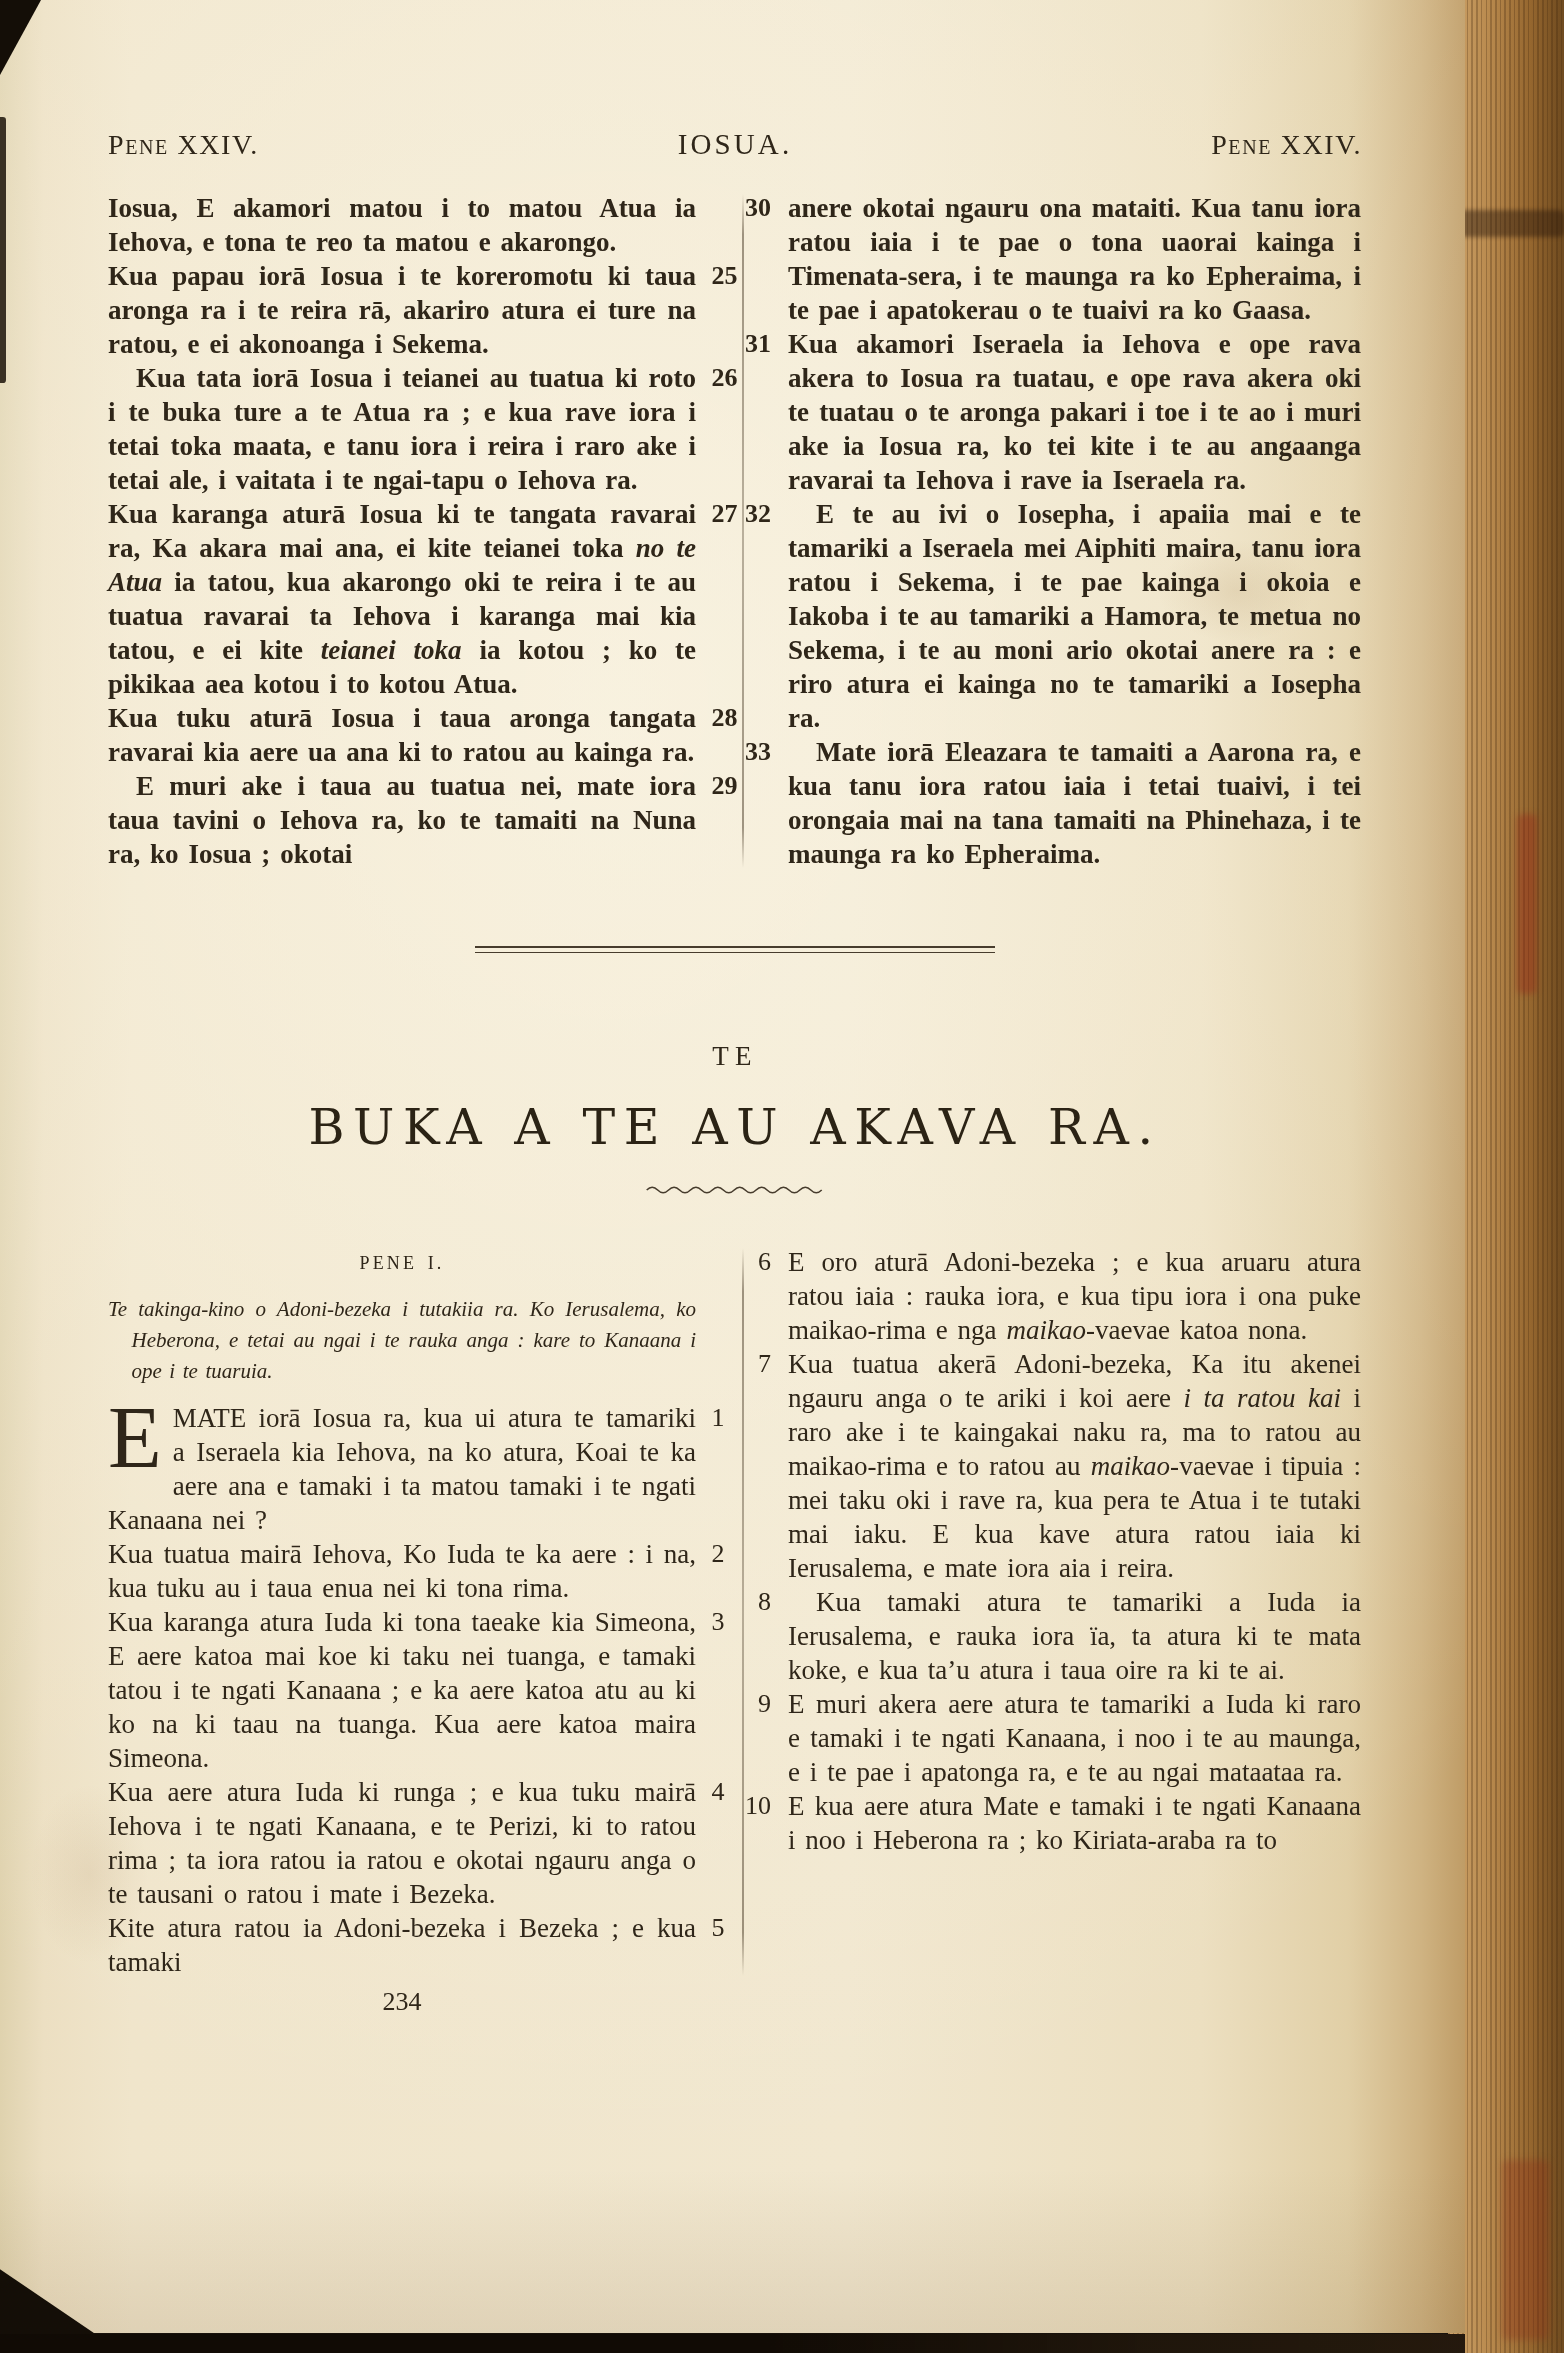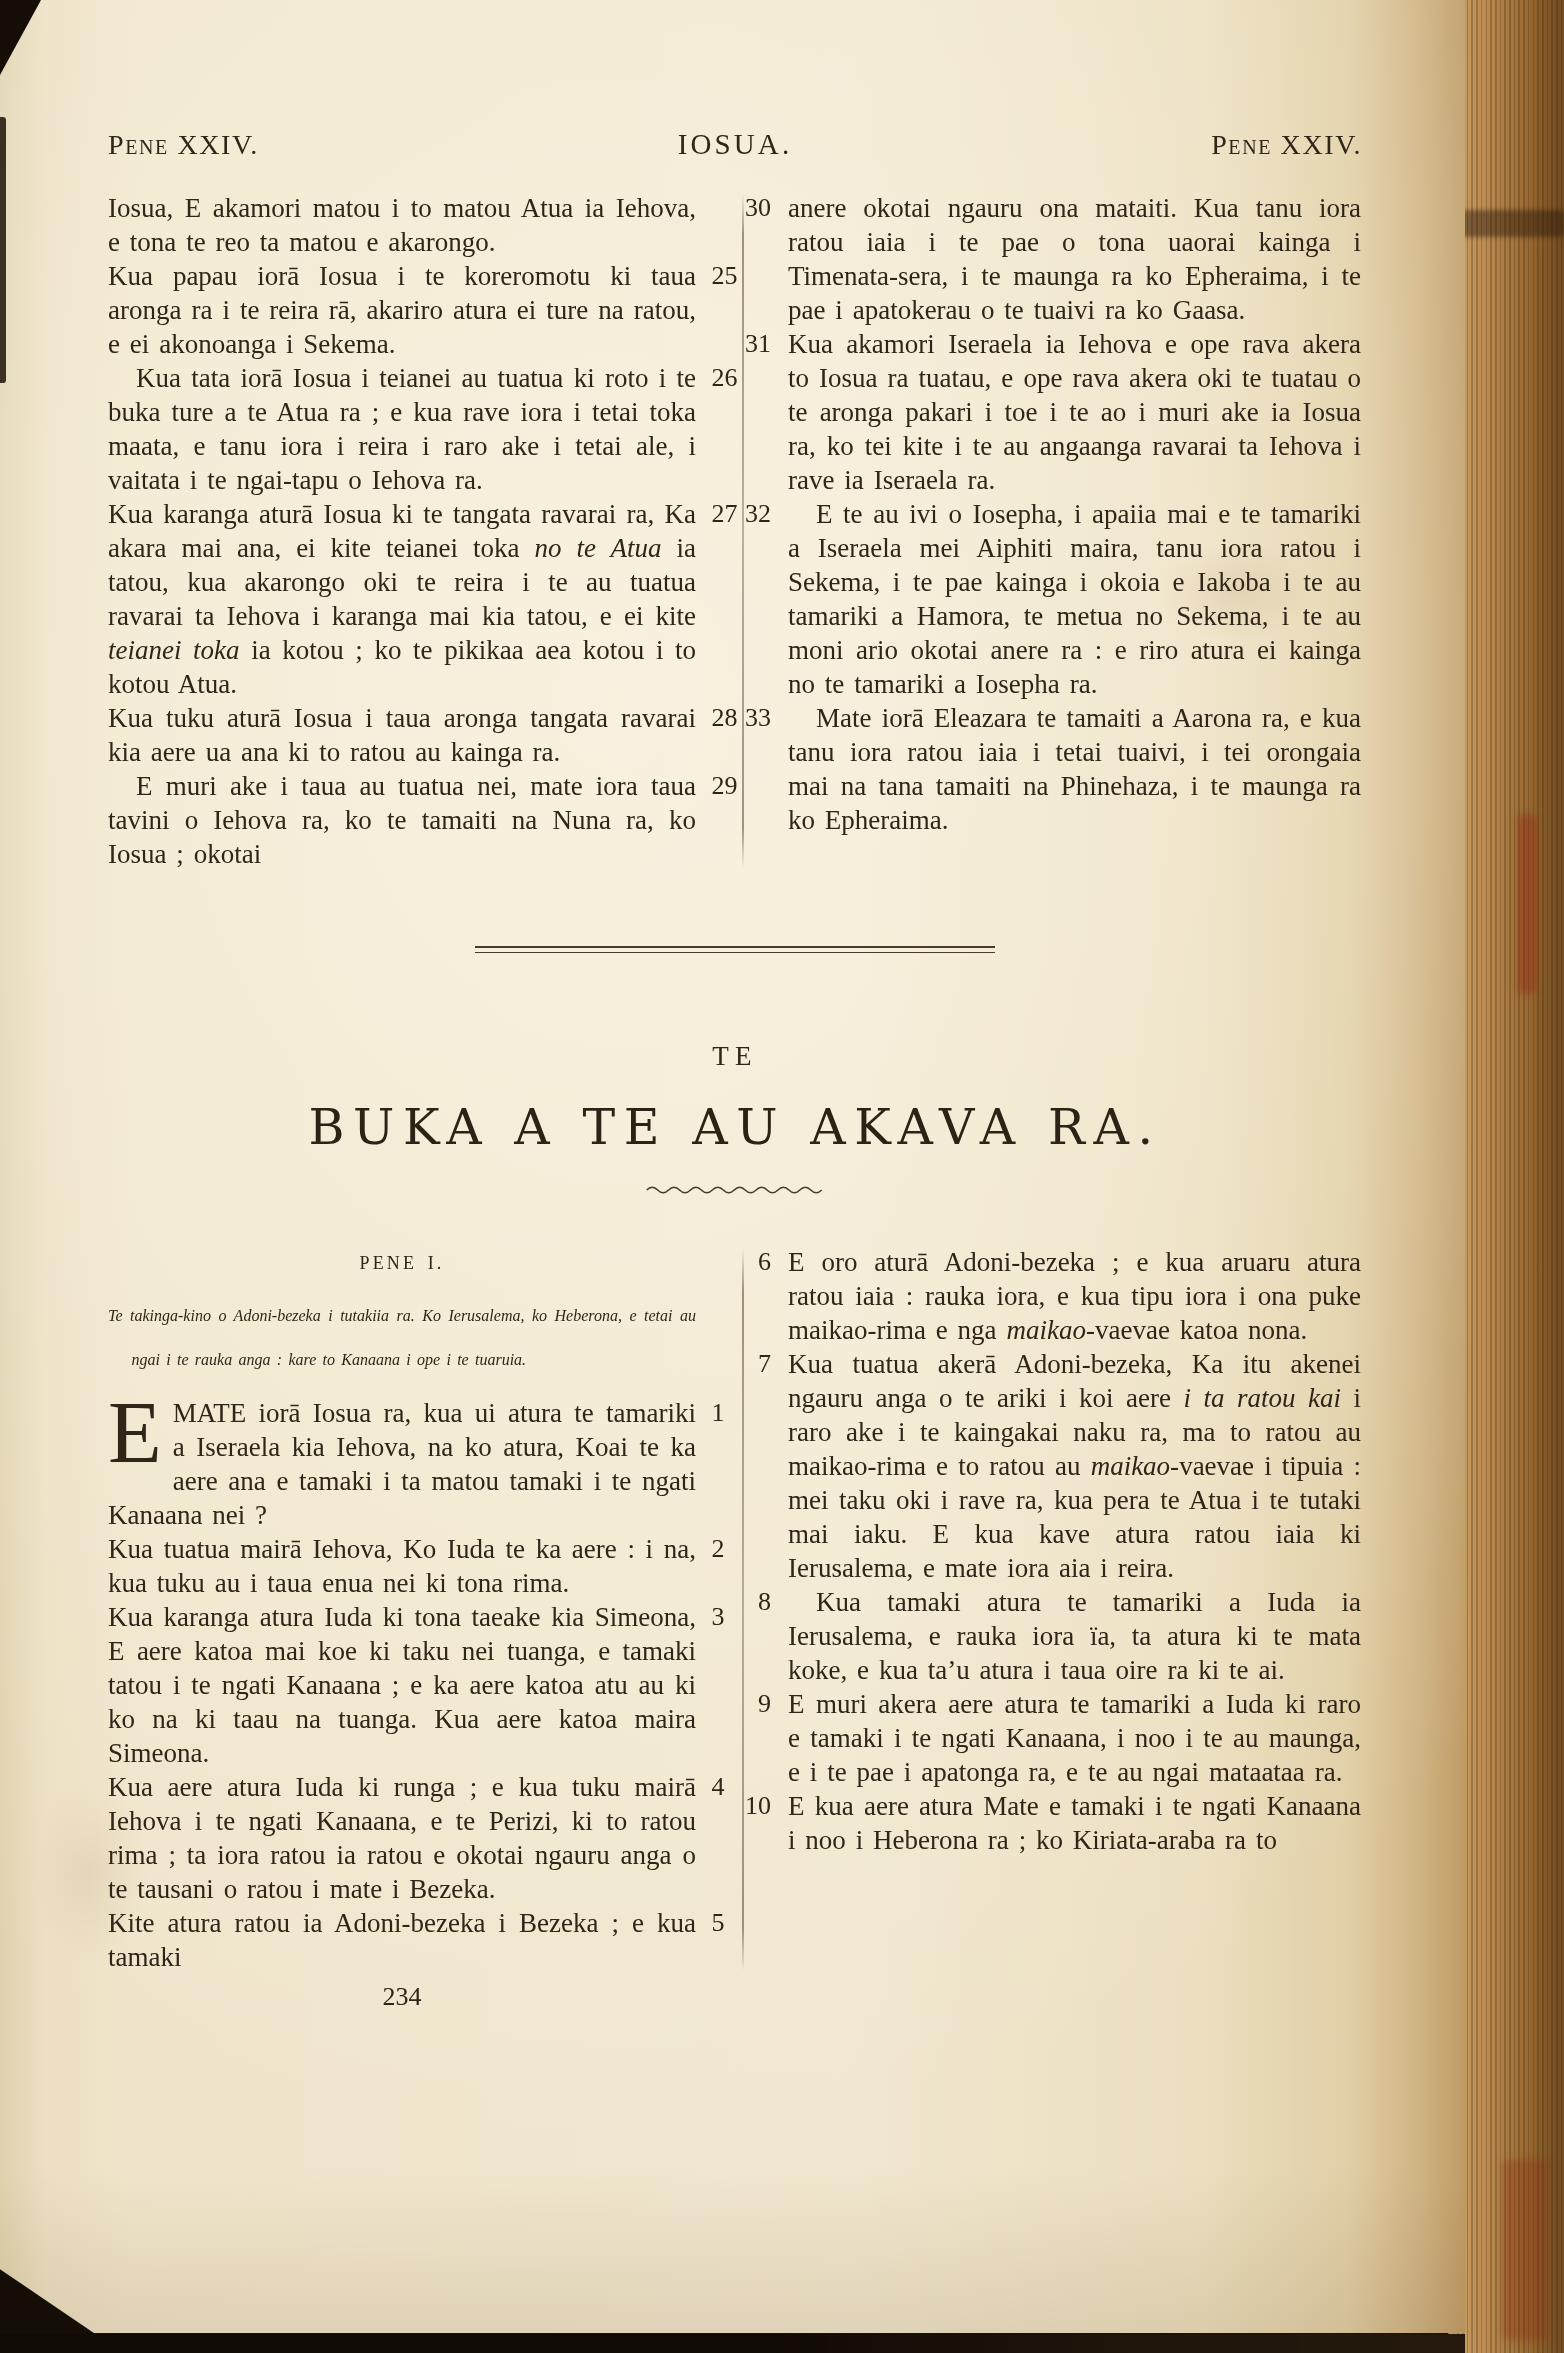--- a/index.html
+++ b/index.html
@@ -45,21 +45,21 @@
   .running-head {
     display:grid; grid-template-columns:1fr auto 1fr; align-items:baseline;
     height:36px;
   }
   .rh-side { font-variant:small-caps; font-size:28px; letter-spacing:1.6px; }
   .rh-side.right { text-align:right; }
   .rh-center { font-size:29px; letter-spacing:3.1px; text-align:center; }
 
   
   .two-col { display:grid; grid-template-columns:588px 92px 573px; }
-  .two-col.joshua { margin-top:27px; }
+  .two-col.joshua { margin-top:27px;font-weight:bold; }
   .two-col.judges { margin-top:49px; }
   .gutter { position:relative; }
   .col-rule {
     position:absolute; left:50%; top:3.1px; bottom:3.1px; width:1.6px;
     background:linear-gradient(rgba(70,55,35,0) 0%, rgba(70,55,35,0.5) 6%, rgba(70,55,35,0.35) 50%, rgba(70,55,35,0.5) 94%, rgba(70,55,35,0) 100%);
   }
   .col { font-size:27px; line-height:34px; word-spacing:3.1px; }
   .verse { text-align:justify; position:relative; }
   .verse.indent { text-indent:28px; }
   .vnum { position:absolute; top:0; font-size:26px; font-style:normal; text-indent:0; }
@@ -81,21 +81,21 @@
   .book-title {
     margin-top:27px; font-weight:normal;
     font-family:"DejaVu Serif","Liberation Serif",serif;
     font-size:49px; letter-spacing:8.6px; color:#2b2315;
   }
   .squiggle { display:block; margin:27px auto 0; }
 
   
   .chapter-heading { font-weight:normal; font-size:18px; letter-spacing:3.1px; text-align:center; margin:1.6px 0 14px; }
   .chapter-summary {
-    font-style:italic; font-size:16px; line-height:44px; word-spacing:2.3px;
+    font-style:italic; font-size:21px; line-height:31px; word-spacing:2.3px;
     text-align:justify; padding-left:23.5px; text-indent:-23.5px; margin-bottom:14px;
   }
 
   
   .page-number { width:588px; text-align:center; font-size:26px; margin-top:7.8px; }
 
   
   .corner-tl { position:absolute; left:0; top:0; width:41px; height:75px; background:#140e07; clip-path:polygon(0 0, 100% 0, 0 100%); }
   .left-sliver { position:absolute; left:0; top:117px; width:6.3px; height:266px; background:#1b1309; opacity:.85; border-radius:0 3.1px 3.1px 0; }
   .corner-bl { position:absolute; left:0; bottom:15.6px; width:102px; height:133px; background:#140e07; clip-path:polygon(0 100%, 0 48%, 100% 100%); }

